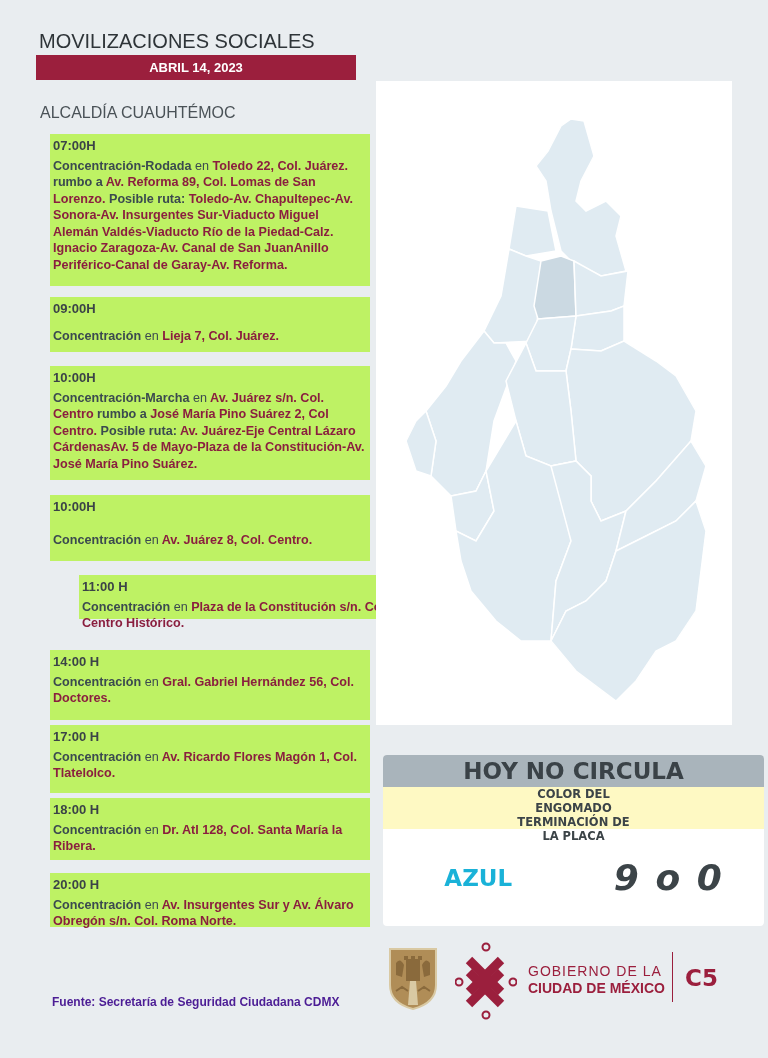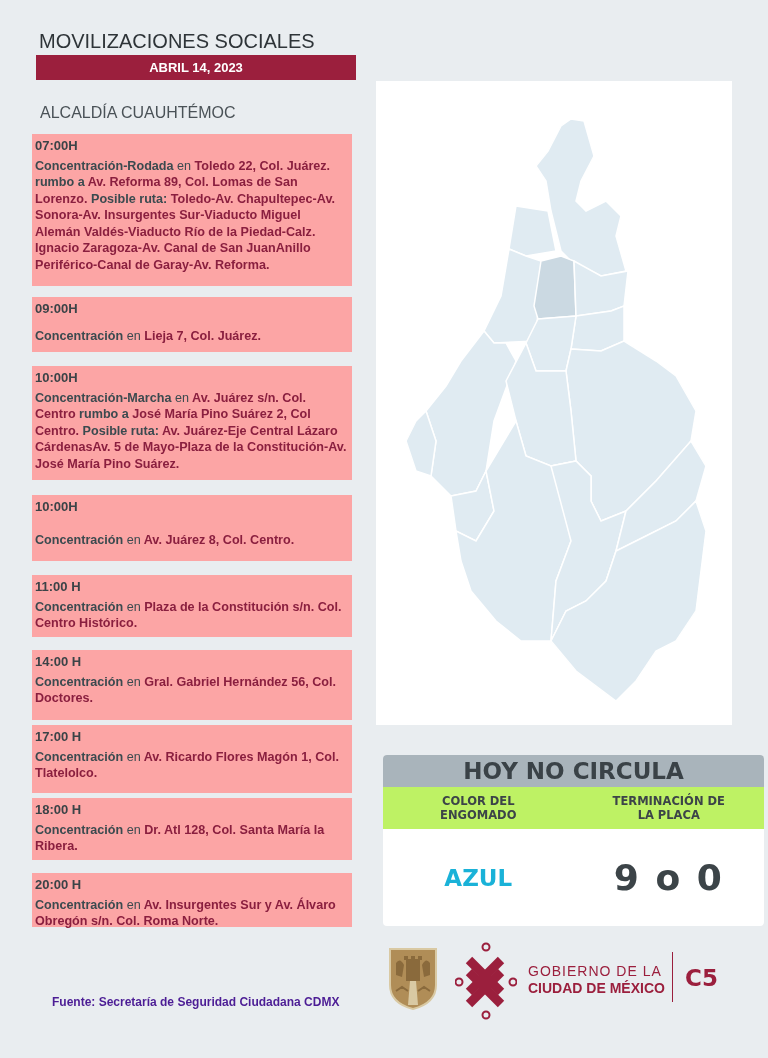--- a/index.html
+++ b/index.html
@@ -16,21 +16,21 @@
   .date-bar {
     position: absolute; left: 36px; top: 55px; width: 320px; height: 25px;
     background: #9b1f3d; color: #fff; font-weight: bold; font-size: 13px;
     text-align: center; line-height: 25px;
   }
   .alcaldia {
     position: absolute; left: 40px; top: 104px;
     font-size: 16px; color: #4a5257;
   }
   .event {
-    position: absolute; left: 32px; width: 320px; background: #fca5a5;
+    position: absolute; left: 50px; width: 320px; background: #bef264;
     padding: 4px 3px 6px 3px; font-size: 12.6px; font-weight: bold; line-height: 16.5px;
   }
   .event .time { color: #3b4347; font-size: 13px; margin-bottom: 3px; }
   .event .body { color: #8a1f3f; }
   .event .type { color: #3b4a4f; }
   .event .en { color: #3b4a4f; font-weight: normal; }
   .event .addr { color: #8a1f3f; }
   .event .gray { color: #3b4a4f; }
 
   .map-panel {
@@ -42,29 +42,30 @@
   .hnc {
     position: absolute; left: 383px; top: 755px; width: 381px; height: 171px;
     background: #fff; border-radius: 4px; overflow: hidden;
   }
   .hnc-head {
     background: #a9b4bb; color: #3a4247; font-weight: bold; font-size: 23px;
     text-align: center; height: 32px; line-height: 33px;
     font-family: "DejaVu Sans", sans-serif;
   }
   .hnc-sub {
-    background: #bef264; height: 42px; display: flex; color: #3c4448;
+    background: #fef9c3; height: 42px; display: flex; color: #3c4448;
     font-weight: bold; font-size: 11.5px; text-align: center; line-height: 14px;
     font-family: "DejaVu Sans", sans-serif;
+    flex-direction: column;
   }
   .hnc-sub div { flex: 1; display: flex; align-items: center; justify-content: center; }
   .hnc-vals { display: flex; height: 97px; align-items: center; }
   .hnc-vals div { flex: 1; text-align: center; font-weight: bold; font-family: "DejaVu Sans", sans-serif; }
   .hnc-color { color: #1ab2d8; font-size: 23px; }
-  .hnc-plate { color: #3c4448; font-size: 36px; letter-spacing: 2px; }
+  .hnc-plate { color: #3c4448; font-size: 36px; letter-spacing: 2px; font-style: italic; }
 
   .source {
     position: absolute; left: 24px; top: 995px; font-size: 12px; font-weight: bold;
     color: #4c1d95;
     margin-left: 28px;
   }
   .shield { position: absolute; left: 388px; top: 947px; }
   .knot { position: absolute; left: 455px; top: 942px; }
   .gov-text {
     position: absolute; left: 528px; top: 963px; color: #9b1f3d; line-height: 17px;
@@ -118,21 +119,21 @@
 
 <div class="event" style="top:495px;height:66px;">
   <div class="time" style="margin-bottom:16px;">10:00H</div>
   <div class="body">
     <span class="type">Concentración</span>
     <span class="en">en</span>
     <span class="addr">Av. Juárez 8, Col. Centro.</span>
   </div>
 </div>
 
-<div class="event" style="top:575px;height:62px;">
+<div class="event" style="top:575px;height:44px;margin-left:29px;">
   <div class="time">11:00 H</div>
   <div class="body">
     <span class="type">Concentración</span>
     <span class="en">en</span>
     <span class="addr">Plaza de la Constitución s/n. Col. Centro Histórico.</span>
   </div>
 </div>
 
 <div class="event" style="top:650px;height:70px;">
   <div class="time">14:00 H</div>

